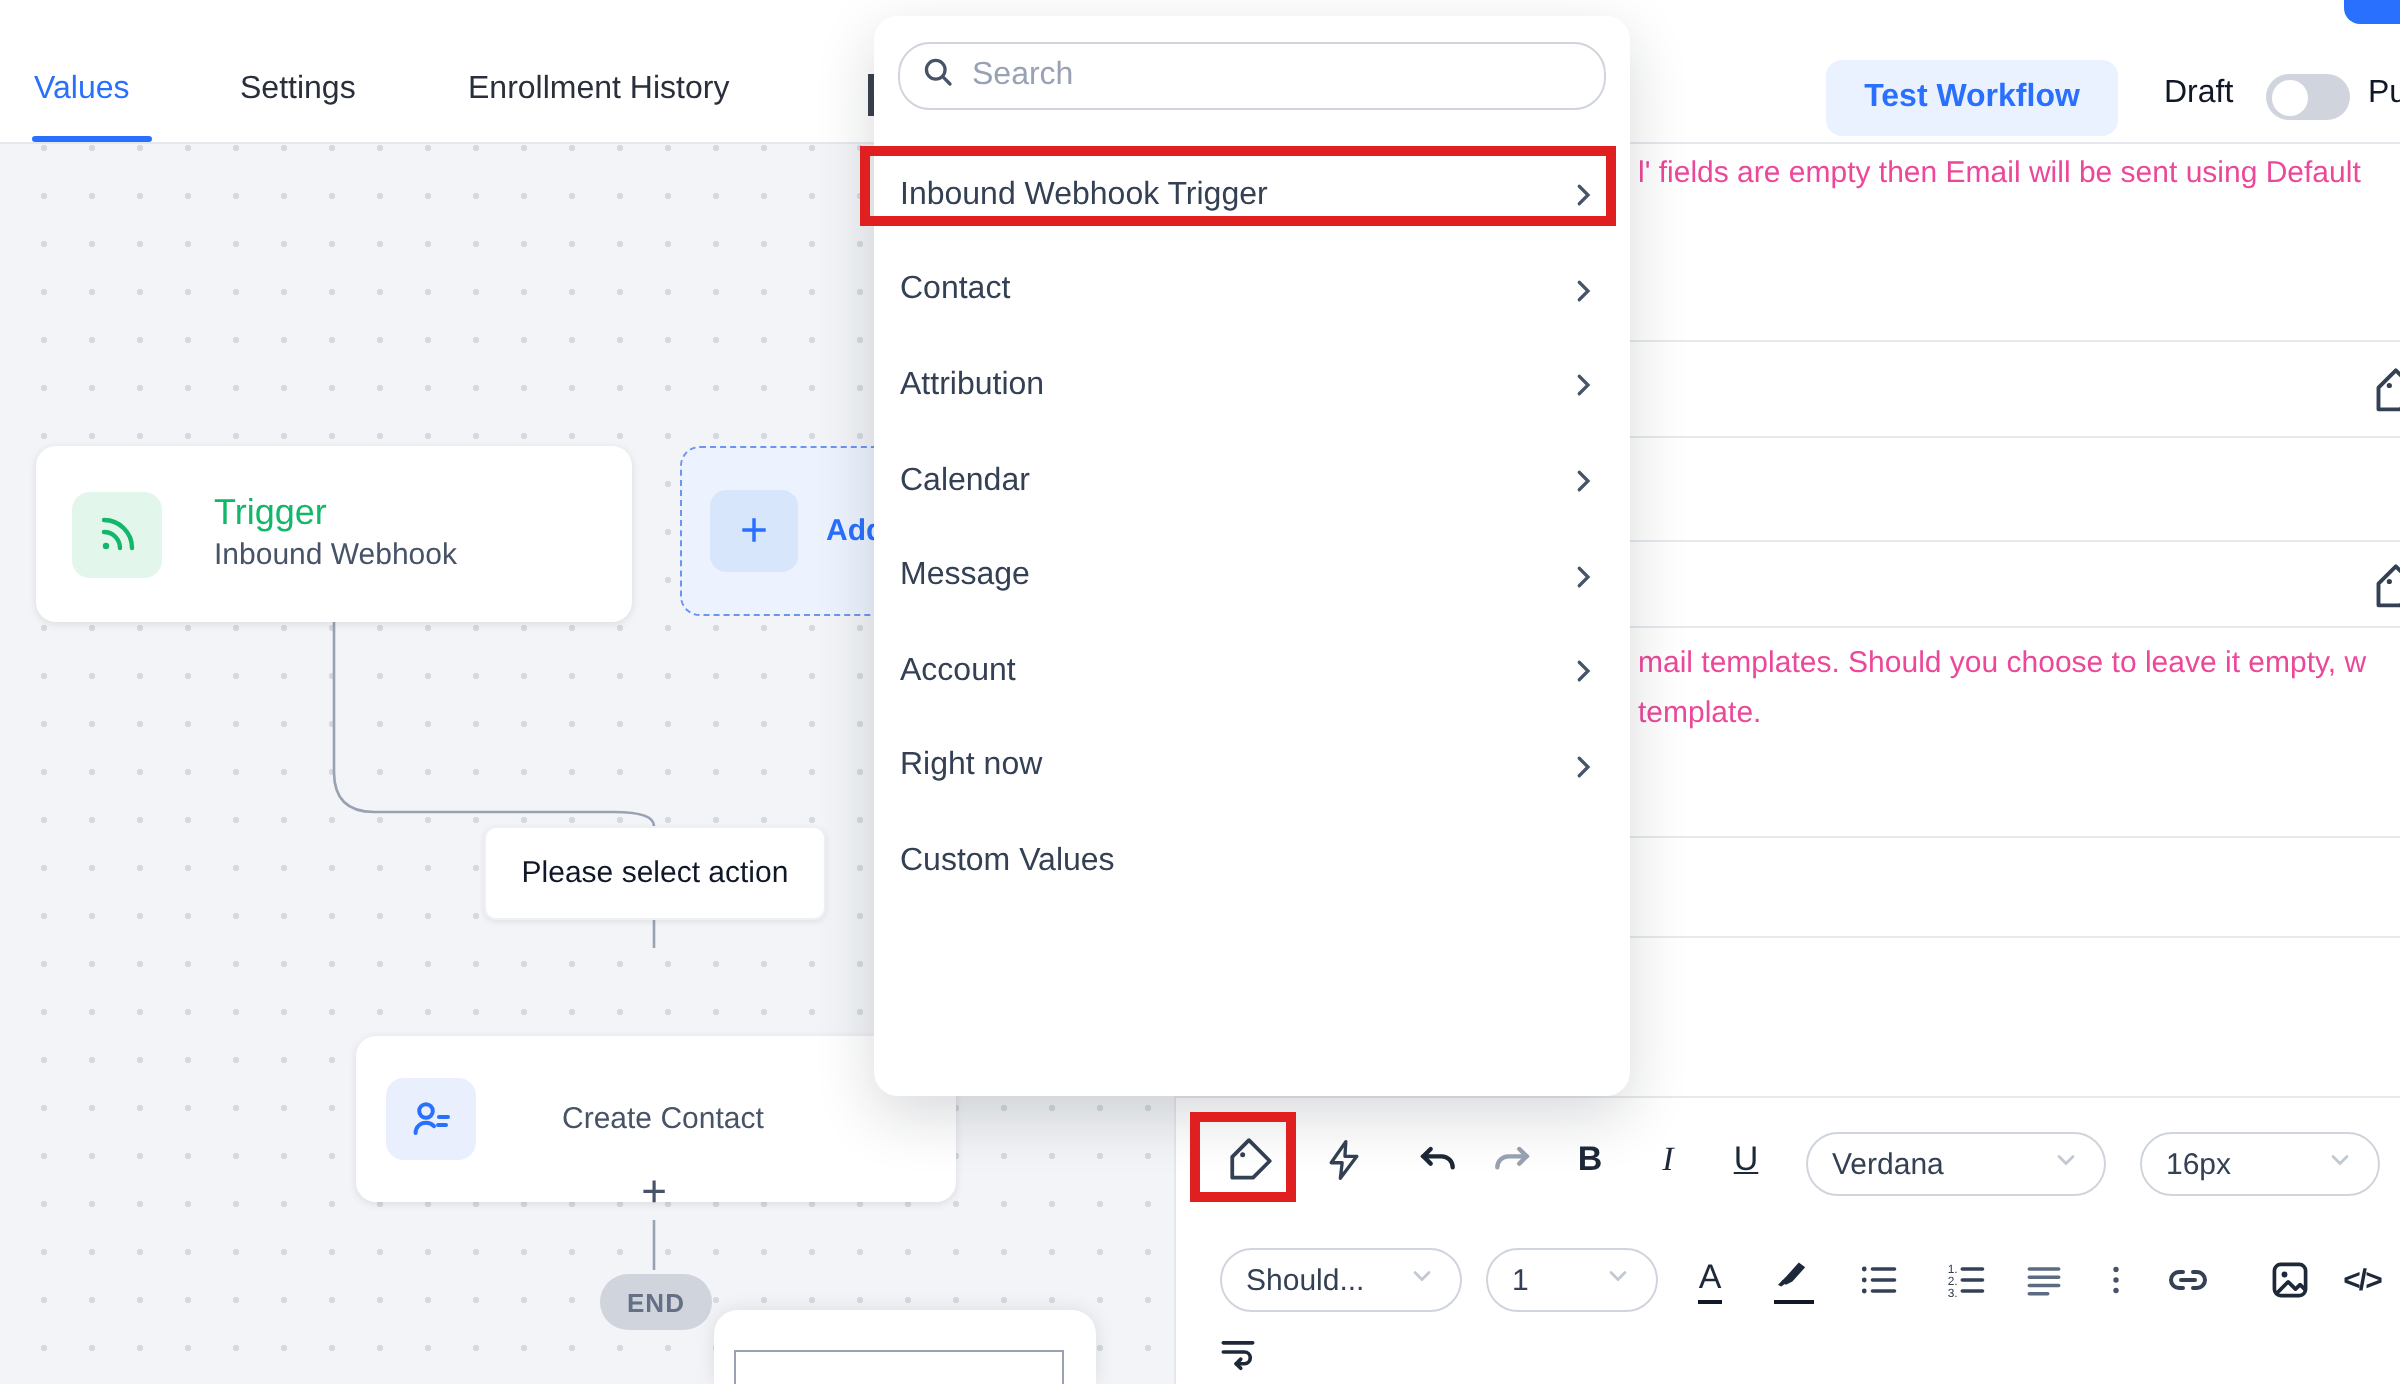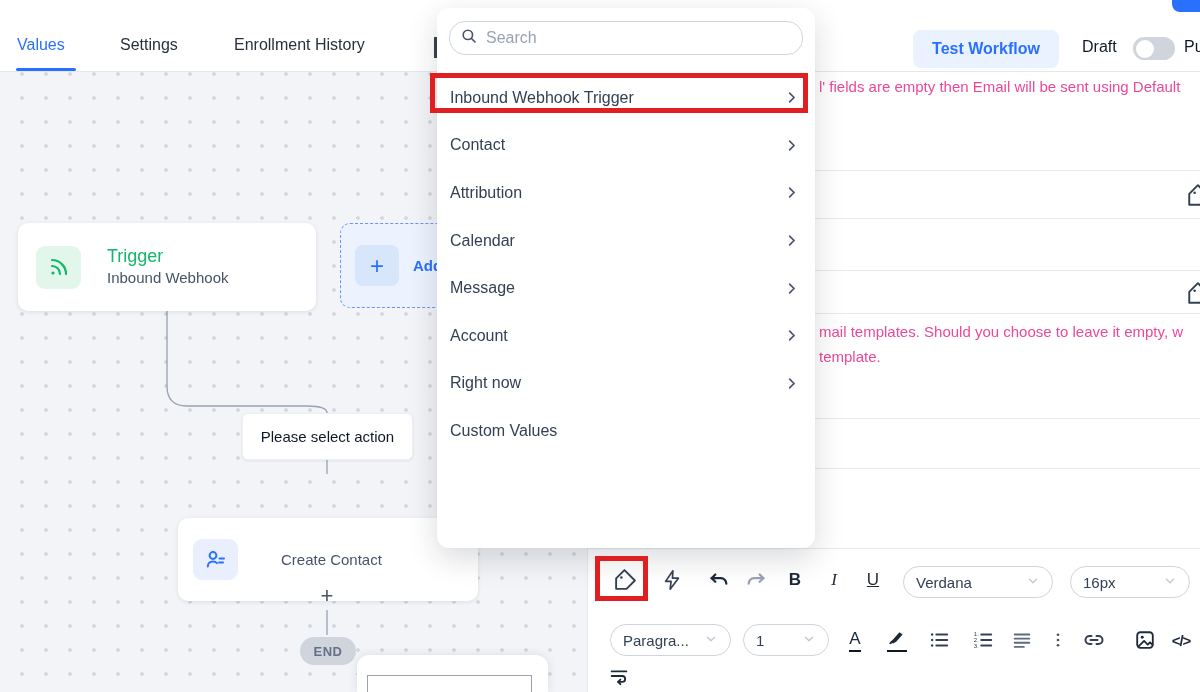--- a/index.html
+++ b/index.html
@@ -233,21 +233,21 @@
     <div class="pill" style="left:482px; top:494px; width:120px;">
       <span>16px</span>
       <span class="chev">
         <svg width="14" height="14" viewBox="0 0 24 24" fill="none" stroke="currentColor" stroke-width="2.4" stroke-linecap="round">
             <path d="M6 9l6 6 6-6"></path>
           </svg>
       </span>
     </div>
 
     <div class="pill" style="left:22px; top:552px; width:121px;">
-      <span>Paragra...</span>
+      <span>Should...</span>
       <span class="chev">
         <svg width="14" height="14" viewBox="0 0 24 24" fill="none" stroke="currentColor" stroke-width="2.4" stroke-linecap="round">
             <path d="M6 9l6 6 6-6"></path>
           </svg>
       </span>
     </div>
     <div class="pill" style="left:155px; top:552px; width:86px;">
       <span>1</span>
       <span class="chev">
         <svg width="14" height="14" viewBox="0 0 24 24" fill="none" stroke="currentColor" stroke-width="2.4" stroke-linecap="round">

